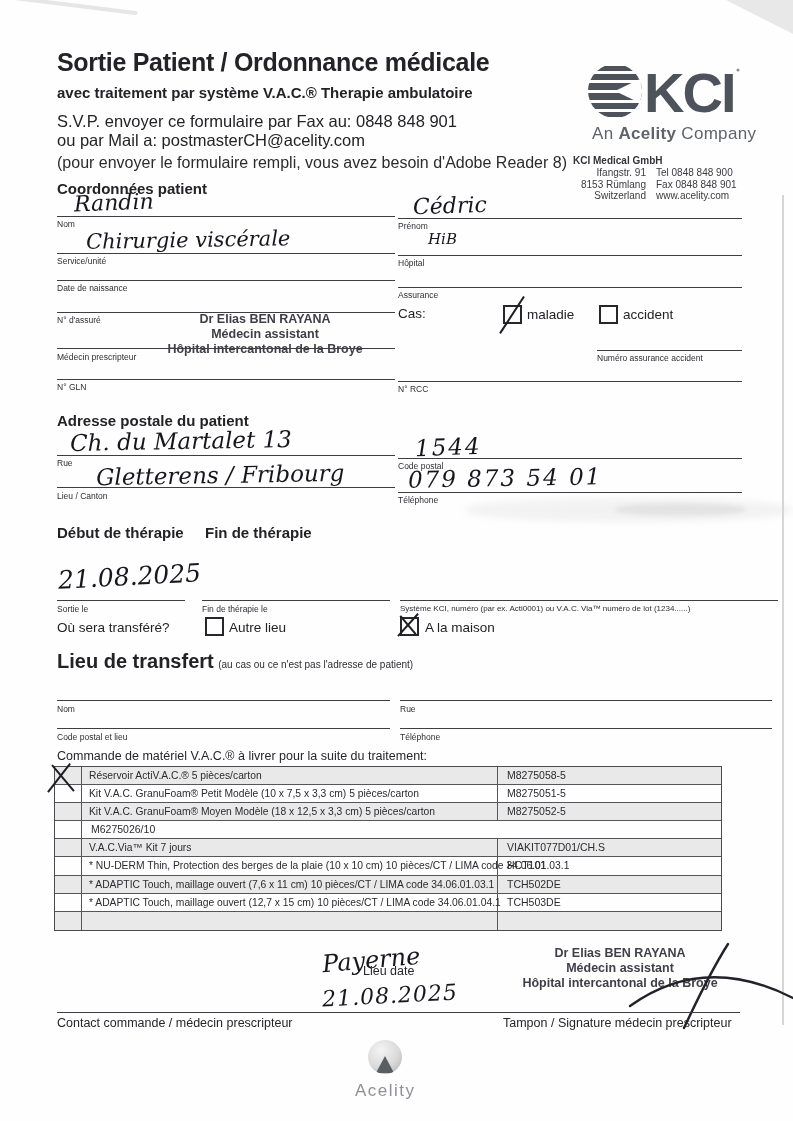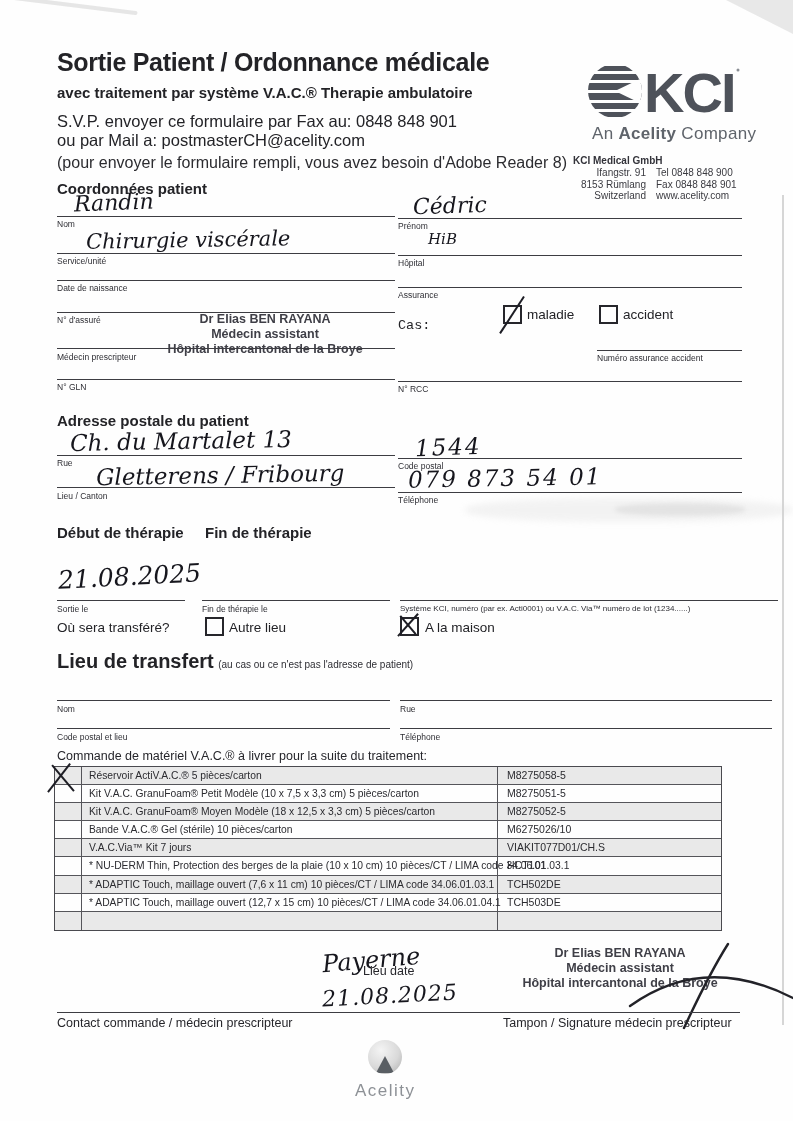--- a/index.html
+++ b/index.html
@@ -106,21 +106,21 @@
 
   <div class="line" style="left:57px;top:280px;width:338px;"></div>
   <div class="t lbl" style="left:57px;top:283px;">Date de naissance</div>
 
   <div class="line" style="left:398px;top:287px;width:344px;"></div>
   <div class="t lbl" style="left:398px;top:290px;">Assurance</div>
 
   <div class="line" style="left:57px;top:312px;width:338px;"></div>
   <div class="t lbl" style="left:57px;top:315px;">N° d'assuré</div>
 
-  <div class="t cblbl" style="left:398px;top:318px;font-family:Liberation Mono, monospace;">Cas:</div>
+  <div class="t cblbl" style="left:398px;top:306px;">Cas:</div>
   <div class="cb" style="left:503px;top:305px;"></div>
   <div class="stroke" style="left:511px;top:293px;width:2.2px;height:44px;transform:rotate(33deg);"></div>
   <div class="t cblbl" style="left:527px;top:307px;">maladie</div>
   <div class="cb" style="left:599px;top:305px;"></div>
   <div class="t cblbl" style="left:623px;top:307px;">accident</div>
 
   <div class="stamp" style="left:150px;top:312px;width:230px;">
     <div>Dr Elias BEN RAYANA</div>
     <div>Médecin assistant</div>
     <div>Hôpital intercantonal de la Broye</div>
@@ -194,21 +194,20 @@
           <div class="tc tc-desc">Kit V.A.C. GranuFoam® Petit Modèle (10 x 7,5 x 3,3 cm) 5 pièces/carton</div>
           <div class="tc tc-code">M8275051-5</div>
         </div>
         <div class="trow shade">
           <div class="tc tc-check"></div>
           <div class="tc tc-desc">Kit V.A.C. GranuFoam® Moyen Modèle (18 x 12,5 x 3,3 cm) 5 pièces/carton</div>
           <div class="tc tc-code">M8275052-5</div>
         </div>
         <div class="trow">
           <div class="tc tc-check"></div>
-          <div class="tc tc-desc">Bande V.A.C.® Gel (stérile) 10 pièces/carton</div>
           <div class="tc tc-code">M6275026/10</div>
         </div>
         <div class="trow shade">
           <div class="tc tc-check"></div>
           <div class="tc tc-desc">V.A.C.Via™ Kit 7 jours</div>
           <div class="tc tc-code">VIAKIT077D01/CH.S</div>
         </div>
         <div class="trow">
           <div class="tc tc-check"></div>
           <div class="tc tc-desc">* NU-DERM Thin, Protection des berges de la plaie (10 x 10 cm) 10 pièces/CT / LIMA code 34.06.01.03.1</div>

